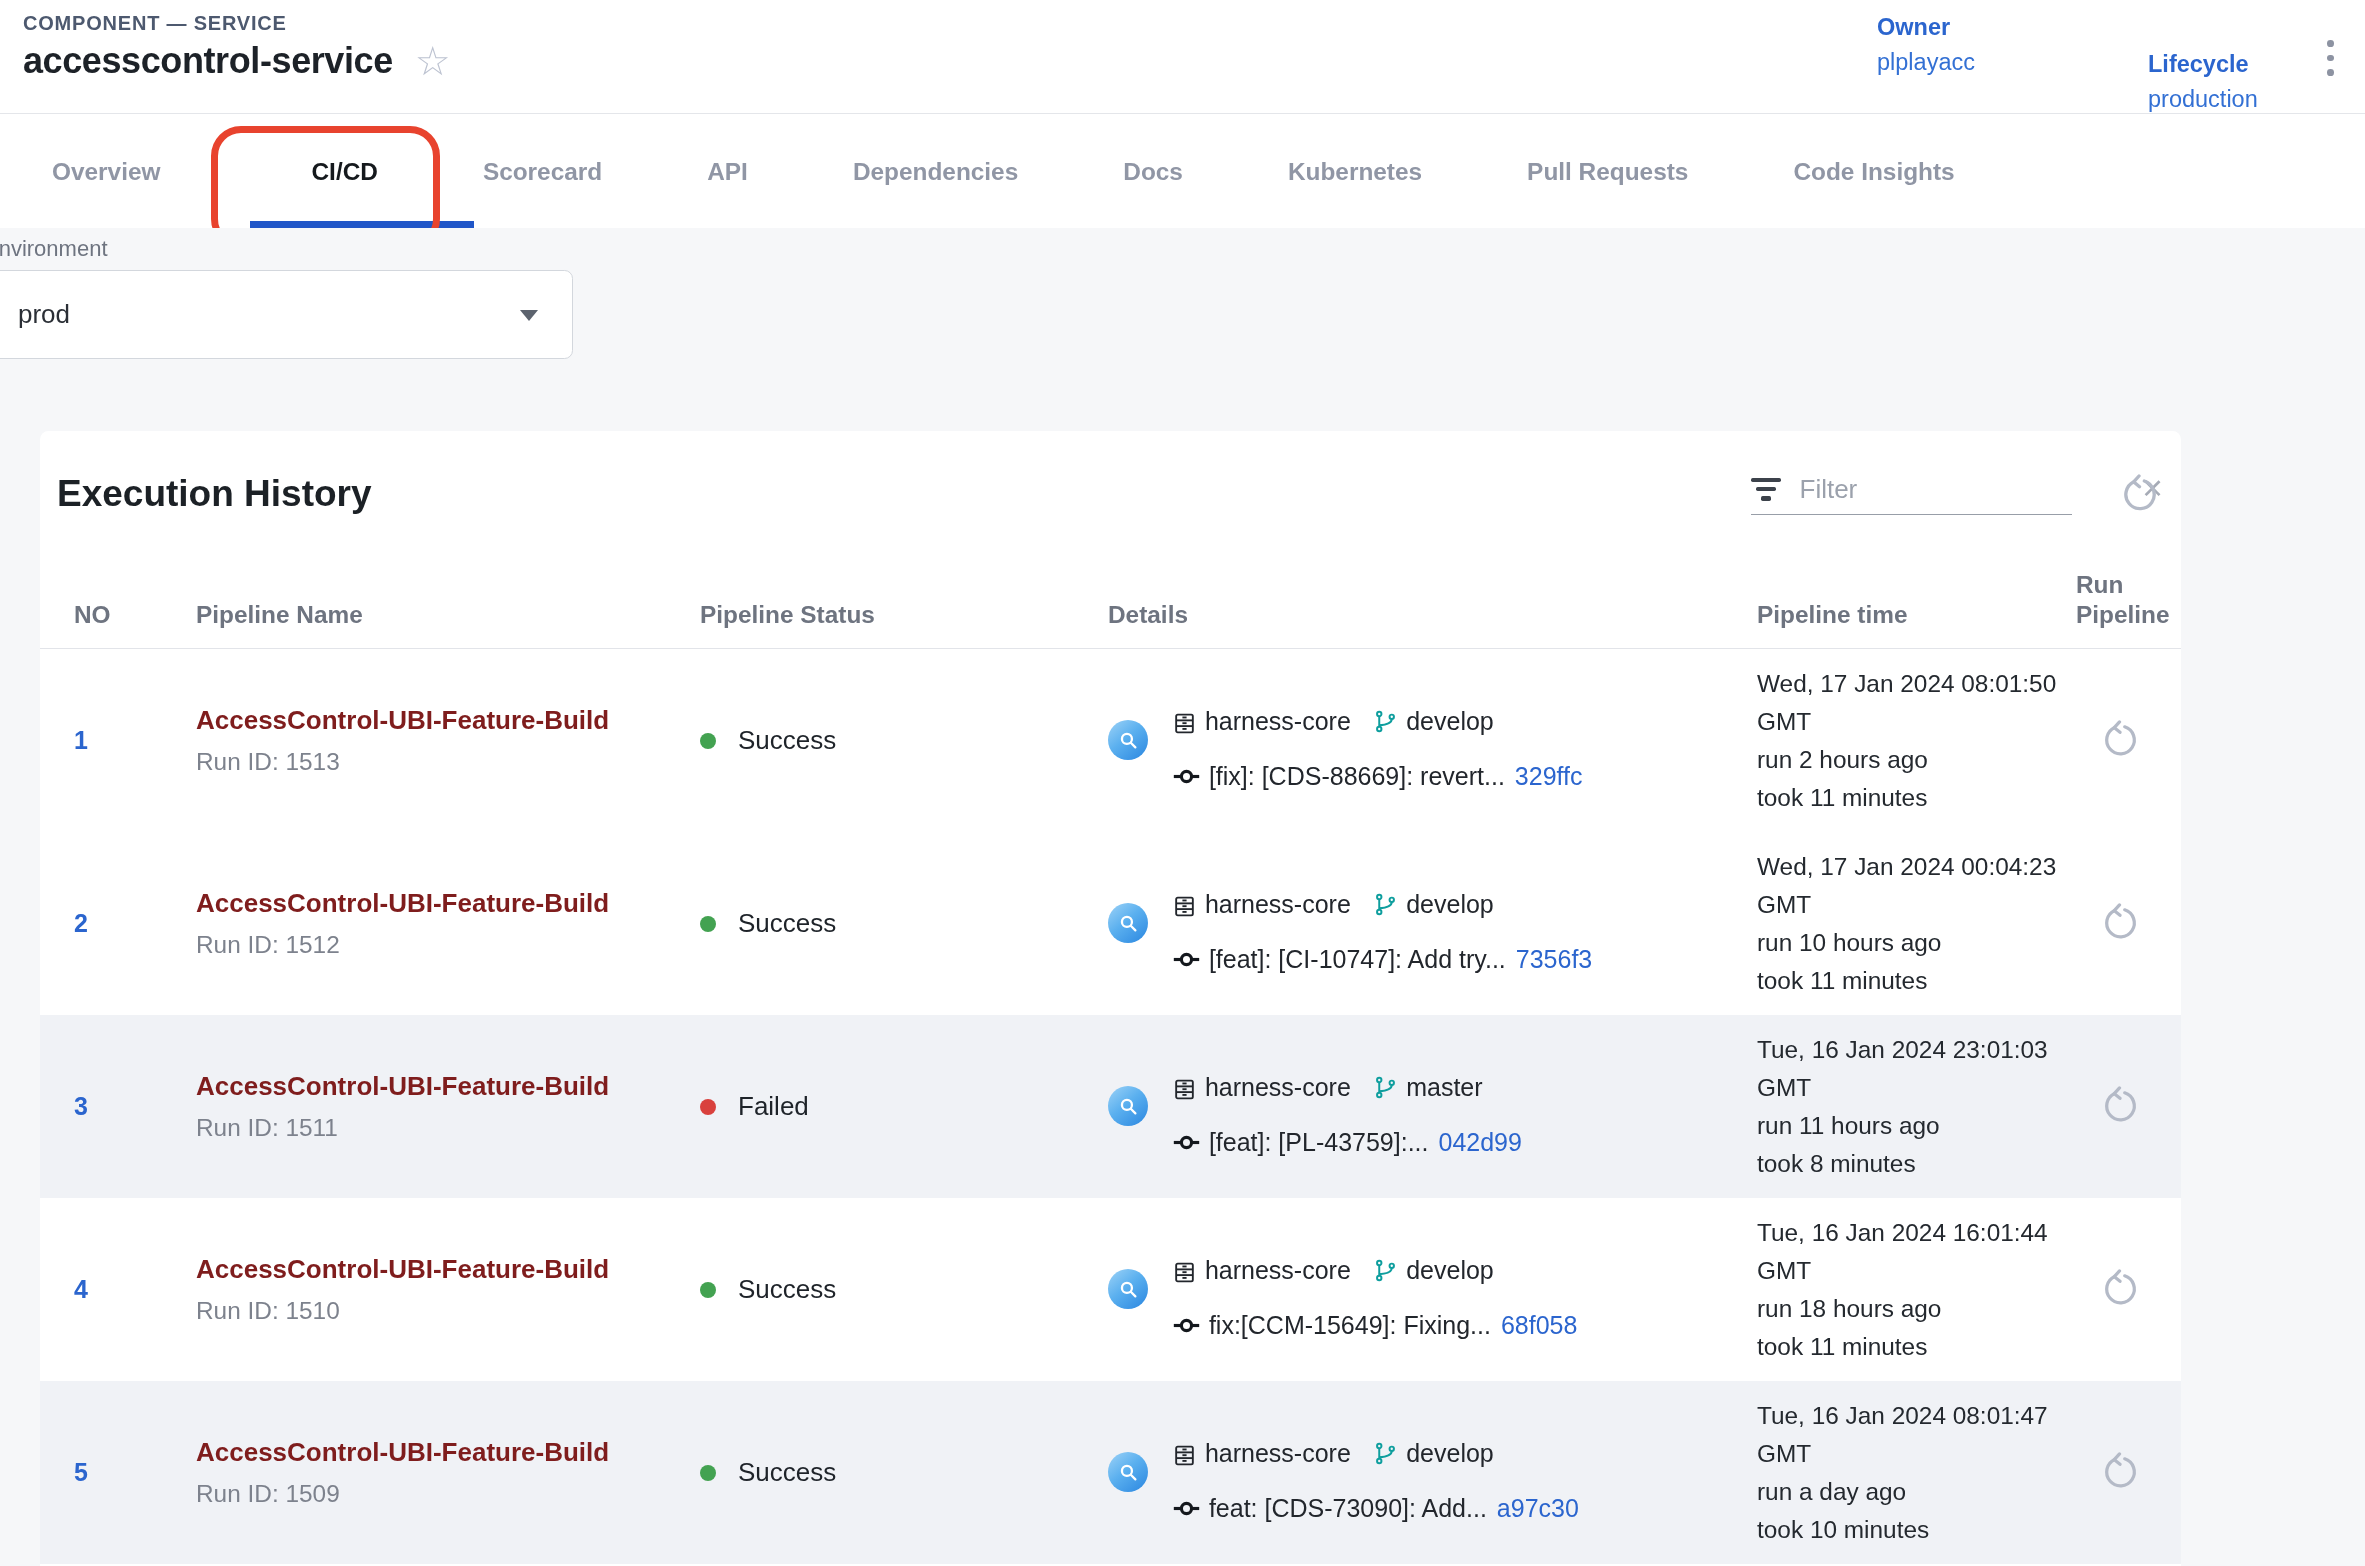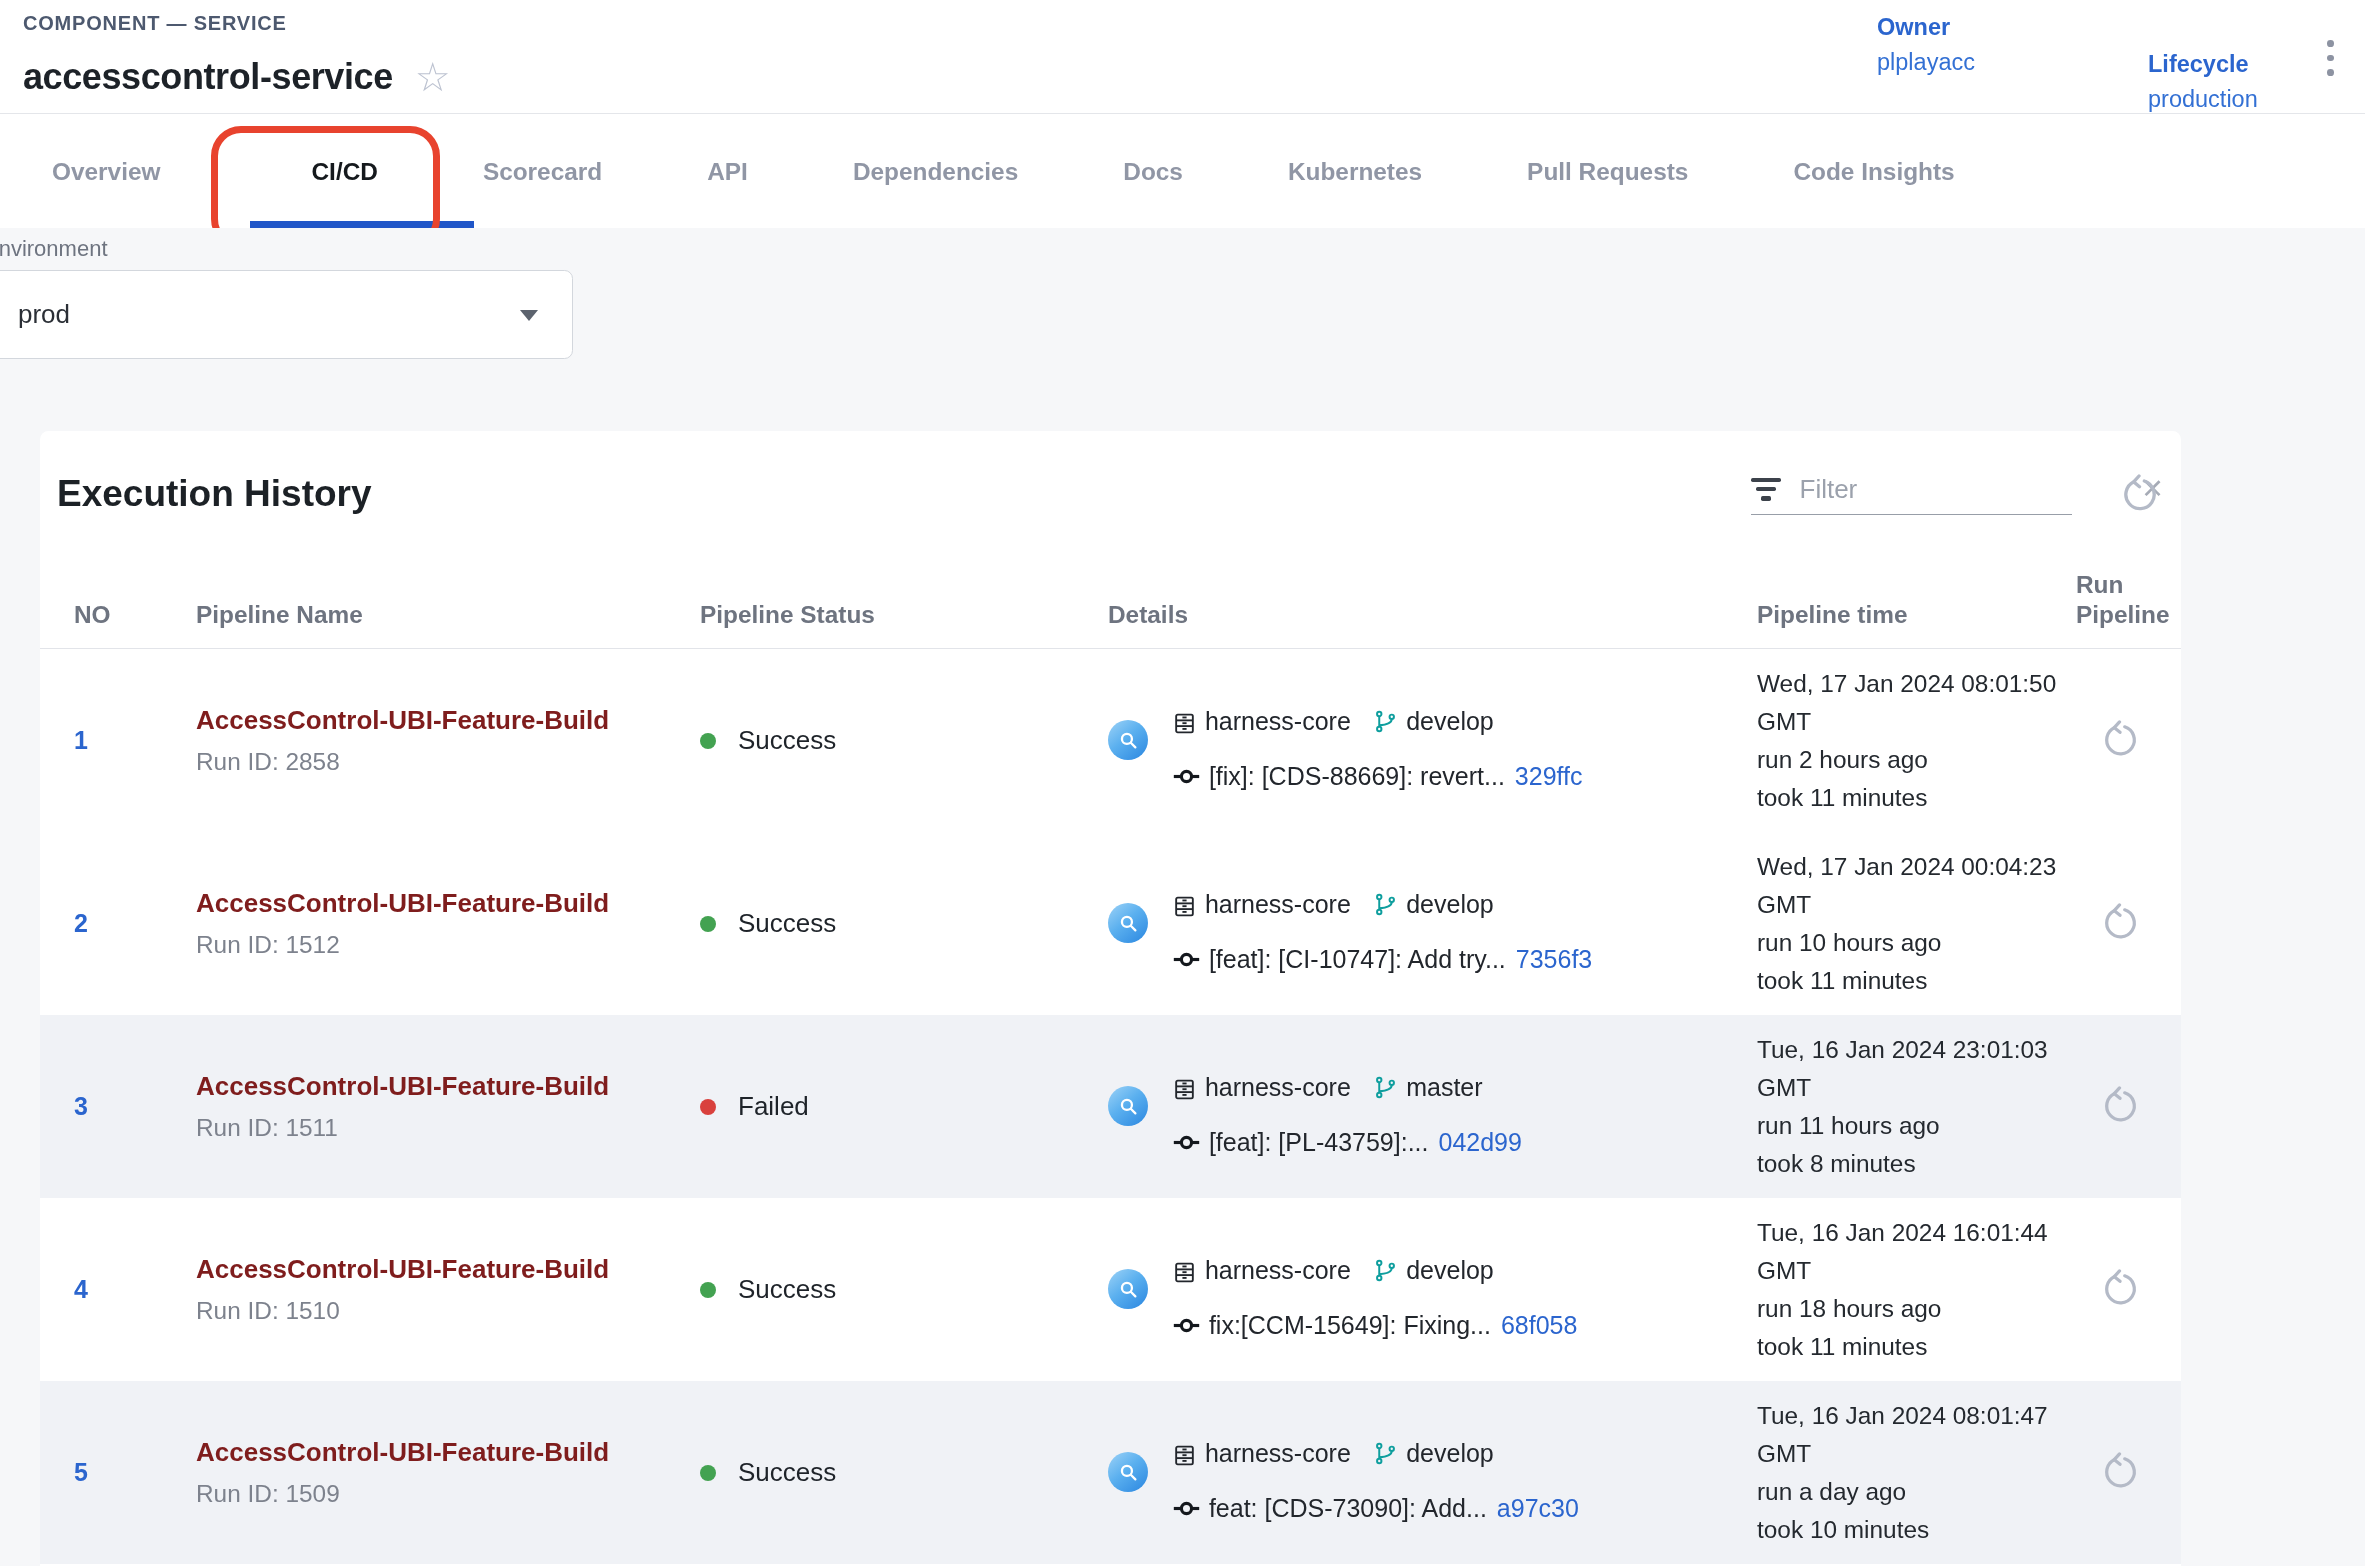--- a/index.html
+++ b/index.html
@@ -5,21 +5,21 @@
   * { margin:0; padding:0; box-sizing:border-box; }
   html,body { width:2366px; height:1567px; overflow:hidden; background:#ffffff;
               font-family:"Liberation Sans", sans-serif; }
   body { position:relative; }
 
   
   .topbar { position:absolute; left:0; top:0; width:2366px; height:114px;
             background:#ffffff; border-bottom:1.7px solid #e4e6ea; }
   .eyebrow { position:absolute; left:23px; top:11.8px; font-size:20px; font-weight:600;
              letter-spacing:0.8px; color:#4d596f; }
-  .title-row { position:absolute; left:23px; top:40px; display:flex; align-items:center; gap:22px;margin-top:16px; }
+  .title-row { position:absolute; left:23px; top:40px; display:flex; align-items:center; gap:22px; }
   .page-title { font-size:36px; font-weight:700; color:#1d2228; letter-spacing:-0.4px; }
   .star { font-size:40px; color:#bdc3d1; line-height:1; cursor:pointer; }
   .meta-col { position:absolute; top:13.5px; display:flex; flex-direction:column; gap:8.4px; }
   .meta-owner { left:1877px; }
   .meta-lifecycle { left:2148px; top:22px;margin-top:29px; }
   .meta-label { font-size:23.5px; font-weight:700; color:#2b65ce; }
   .meta-value { font-size:23.5px; color:#3370d4; }
   .kebab { position:absolute; left:2324px; top:37px; display:flex; flex-direction:column; gap:7.6px;
            cursor:pointer; padding:3.4px; }
   .kebab i { width:6.7px; height:6.7px; border-radius:50%; background:#8d93a2; display:block; }
@@ -166,21 +166,21 @@
       <div class="th">Details</div>
       <div class="th">Pipeline time</div>
       <div class="th th-run">Run Pipeline</div>
     </div>
 
     <div>
   <div class="tgrid row">
     <div class="cell-no">1</div>
     <div>
       <div class="pipe-name">AccessControl-UBI-Feature-Build</div>
-      <div class="run-id">Run ID: 2858</div>
+      <div class="run-id">Run ID: 1513</div>
     </div>
     <div class="status-cell">
       <span class="status-dot" style="background: rgb(67, 162, 81);"></span>
       <span class="status-text">Success</span>
     </div>
     <div class="details-cell">
       <span class="ci-icon">
         <svg width="25" height="25" viewBox="0 0 24 24" fill="none" stroke="#ffffff" stroke-width="2.2" stroke-linecap="round">
           <circle cx="10.5" cy="10.5" r="4.8"></circle>
           <line x1="14.2" y1="14.2" x2="18.6" y2="18.6"></line>

